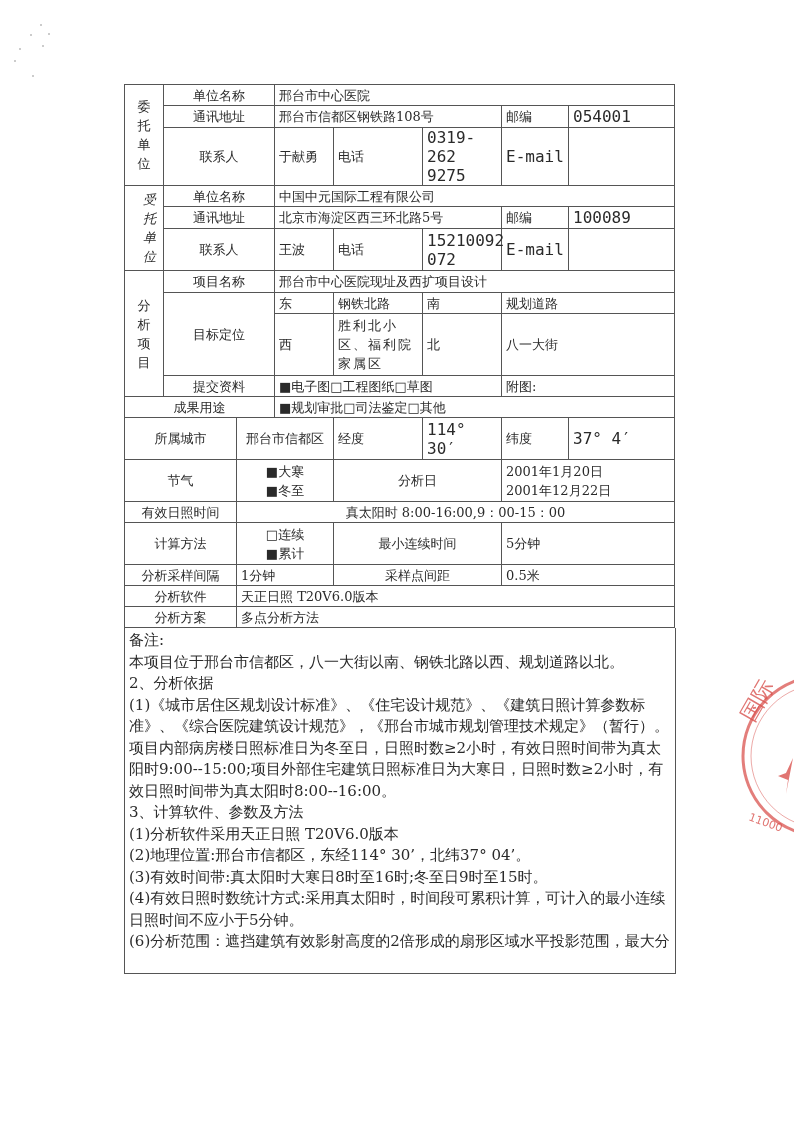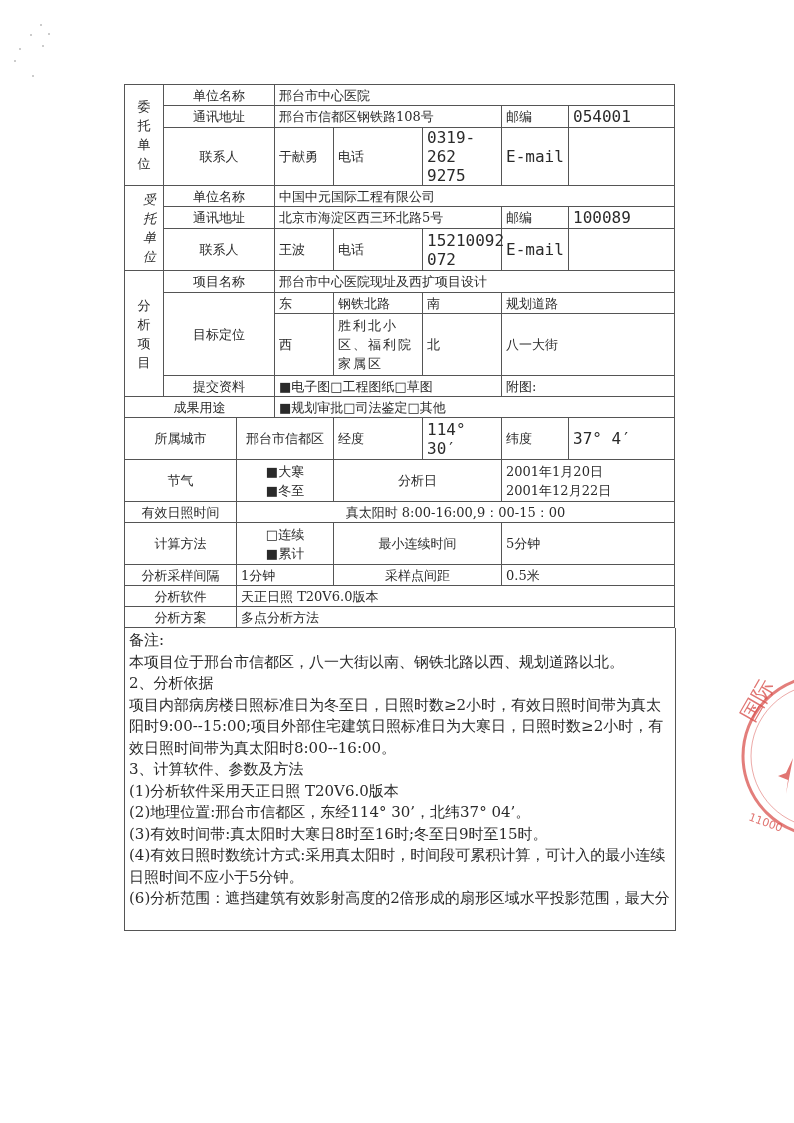--- a/index.html
+++ b/index.html
@@ -176,20 +176,21 @@
       <td colspan="2" class="c">分析方案</td>
       <td colspan="6">多点分析方法</td>
     </tr>
   </tbody>
     </table>
 
   <div class="notes">
     <p>备注:</p>
     <p>本项目位于邢台市信都区，八一大街以南、钢铁北路以西、规划道路以北。</p>
     <p>2、分析依据</p>
+    <p>(1)《城市居住区规划设计标准》、《住宅设计规范》、《建筑日照计算参数标准》、《综合医院建筑设计规范》，《邢台市城市规划管理技术规定》（暂行）。</p>
     <p>项目内部病房楼日照标准日为冬至日，日照时数≥2小时，有效日照时间带为真太阳时9:00--15:00;项目外部住宅建筑日照标准日为大寒日，日照时数≥2小时，有效日照时间带为真太阳时8:00--16:00。</p>
     <p>3、计算软件、参数及方法</p>
     <p>(1)分析软件采用天正日照 T20V6.0版本</p>
     <p>(2)地理位置:邢台市信都区，东经114° 30’，北纬37° 04’。</p>
     <p>(3)有效时间带:真太阳时大寒日8时至16时;冬至日9时至15时。</p>
     <p>(4)有效日照时数统计方式:采用真太阳时，时间段可累积计算，可计入的最小连续日照时间不应小于5分钟。</p>
     <p>(6)分析范围：遮挡建筑有效影射高度的2倍形成的扇形区域水平投影范围，最大分</p>
   </div>
 </div>
 

